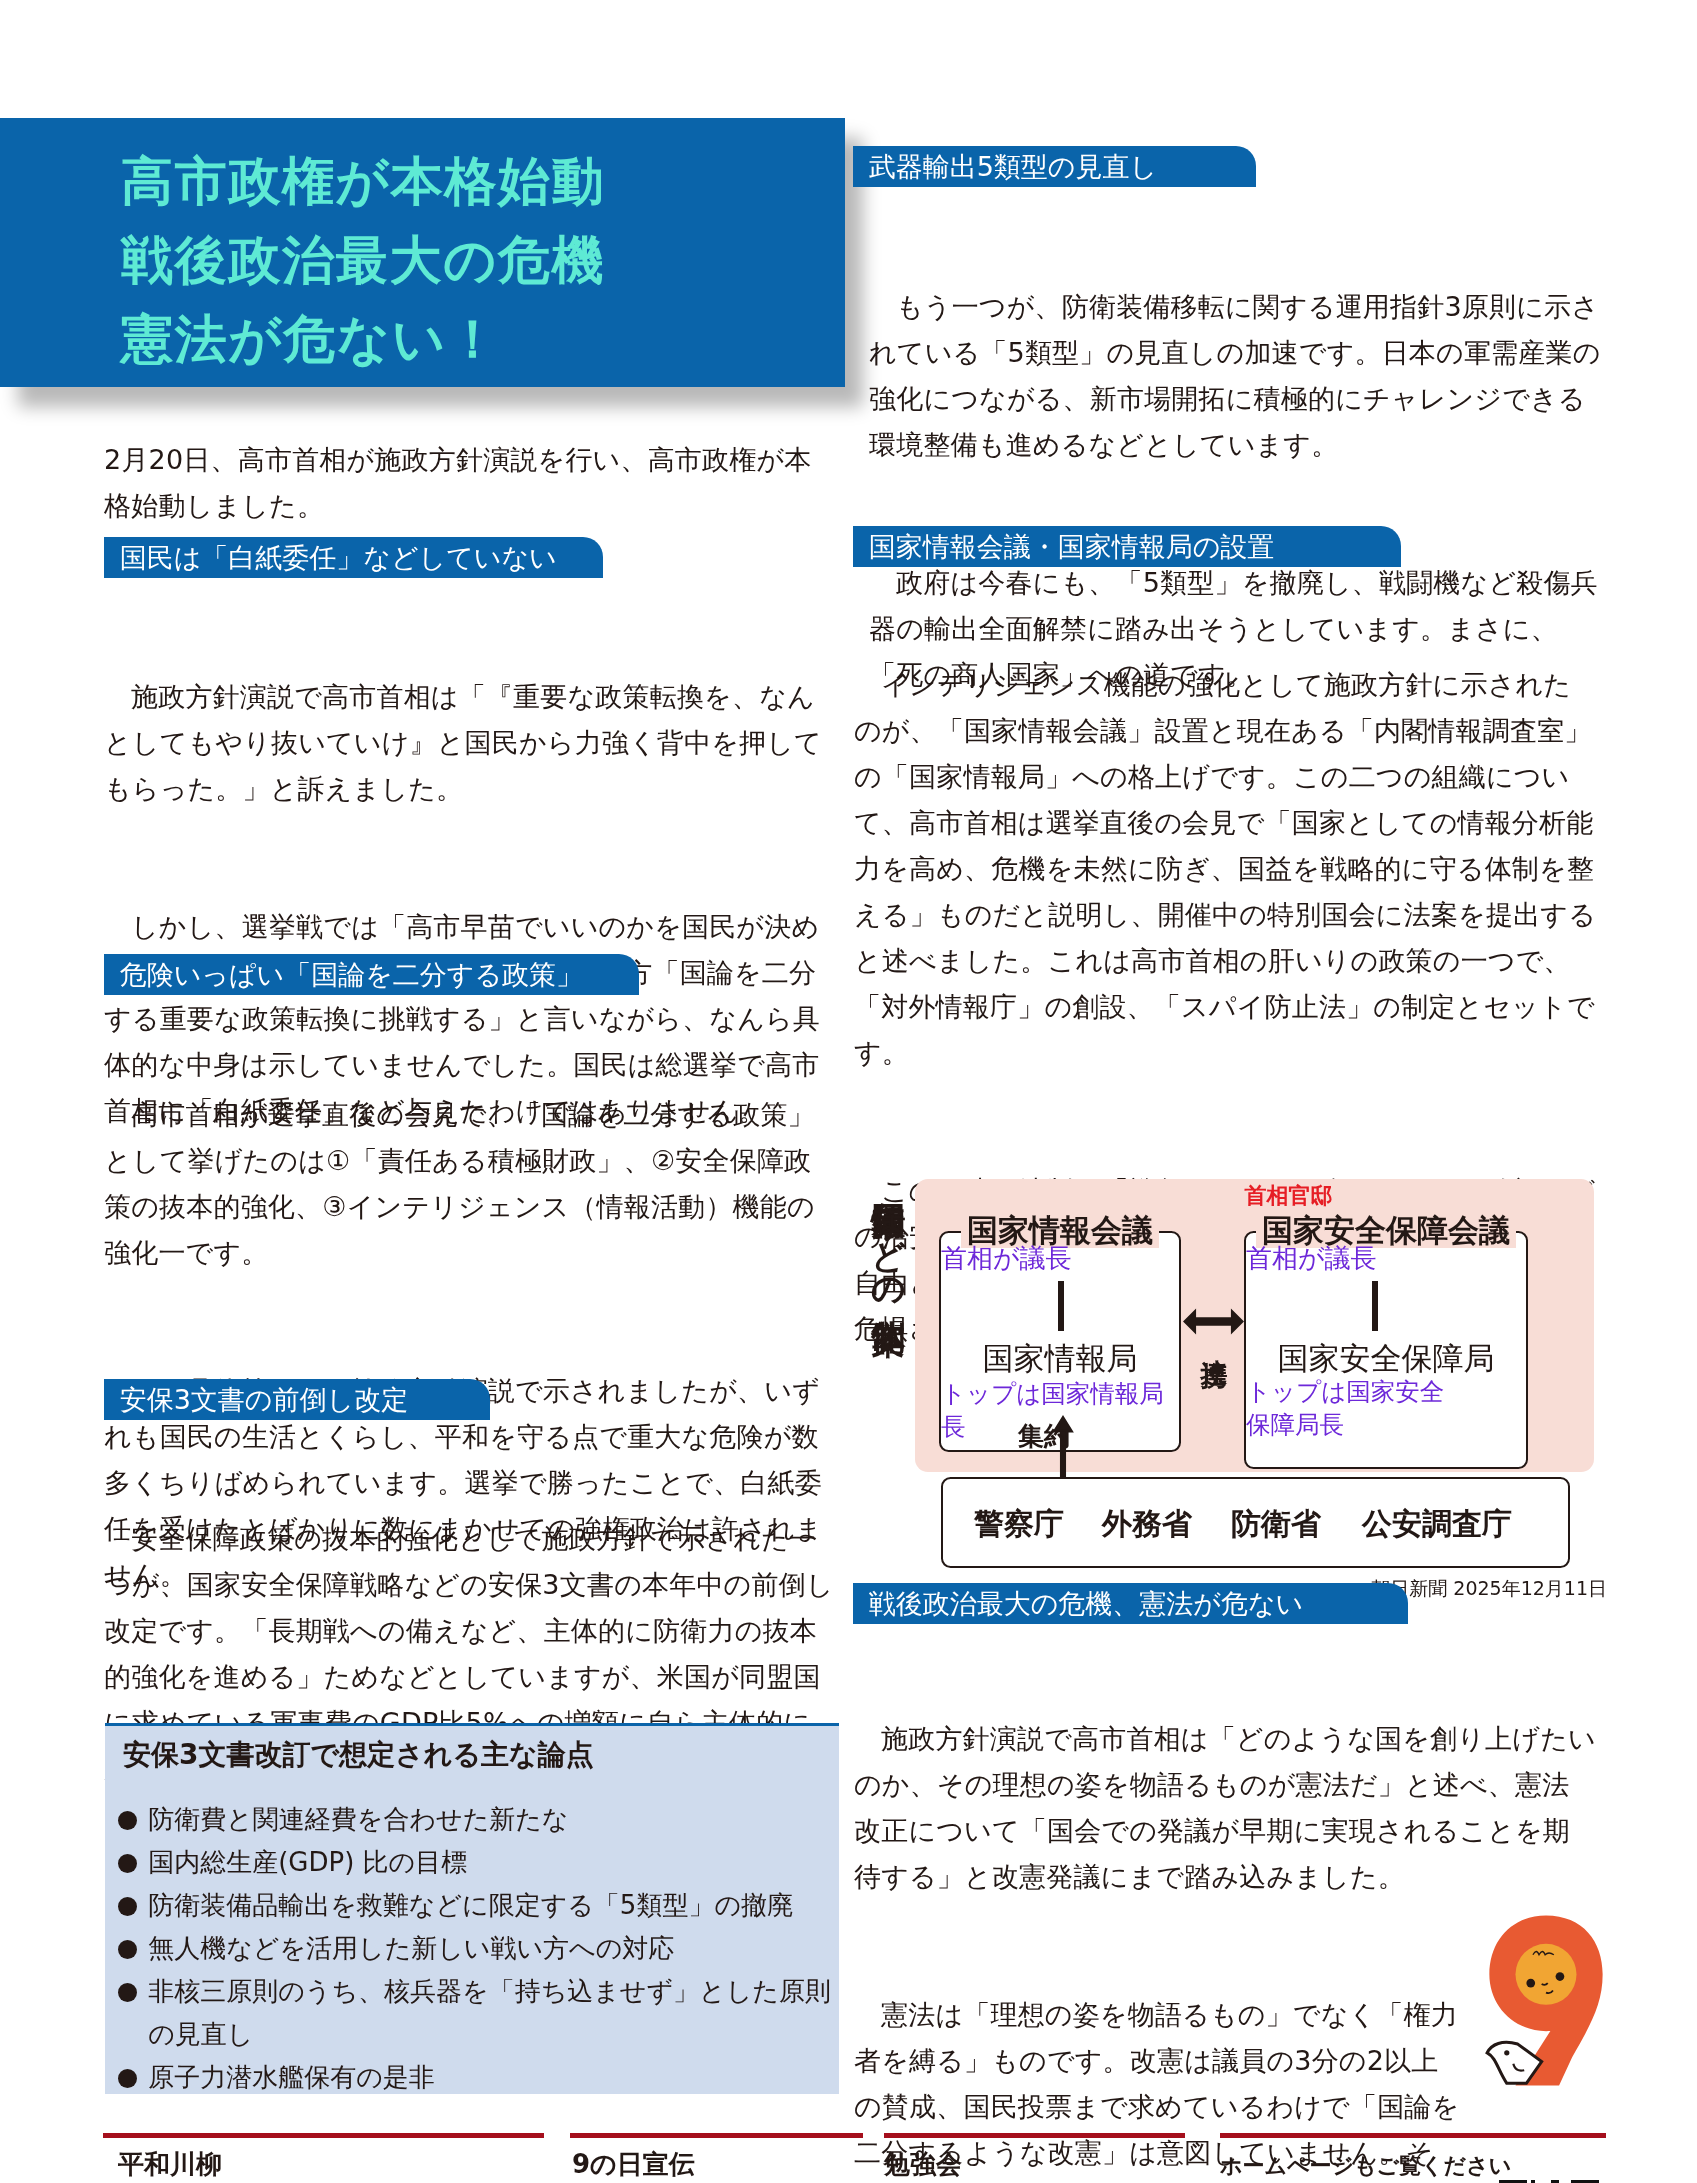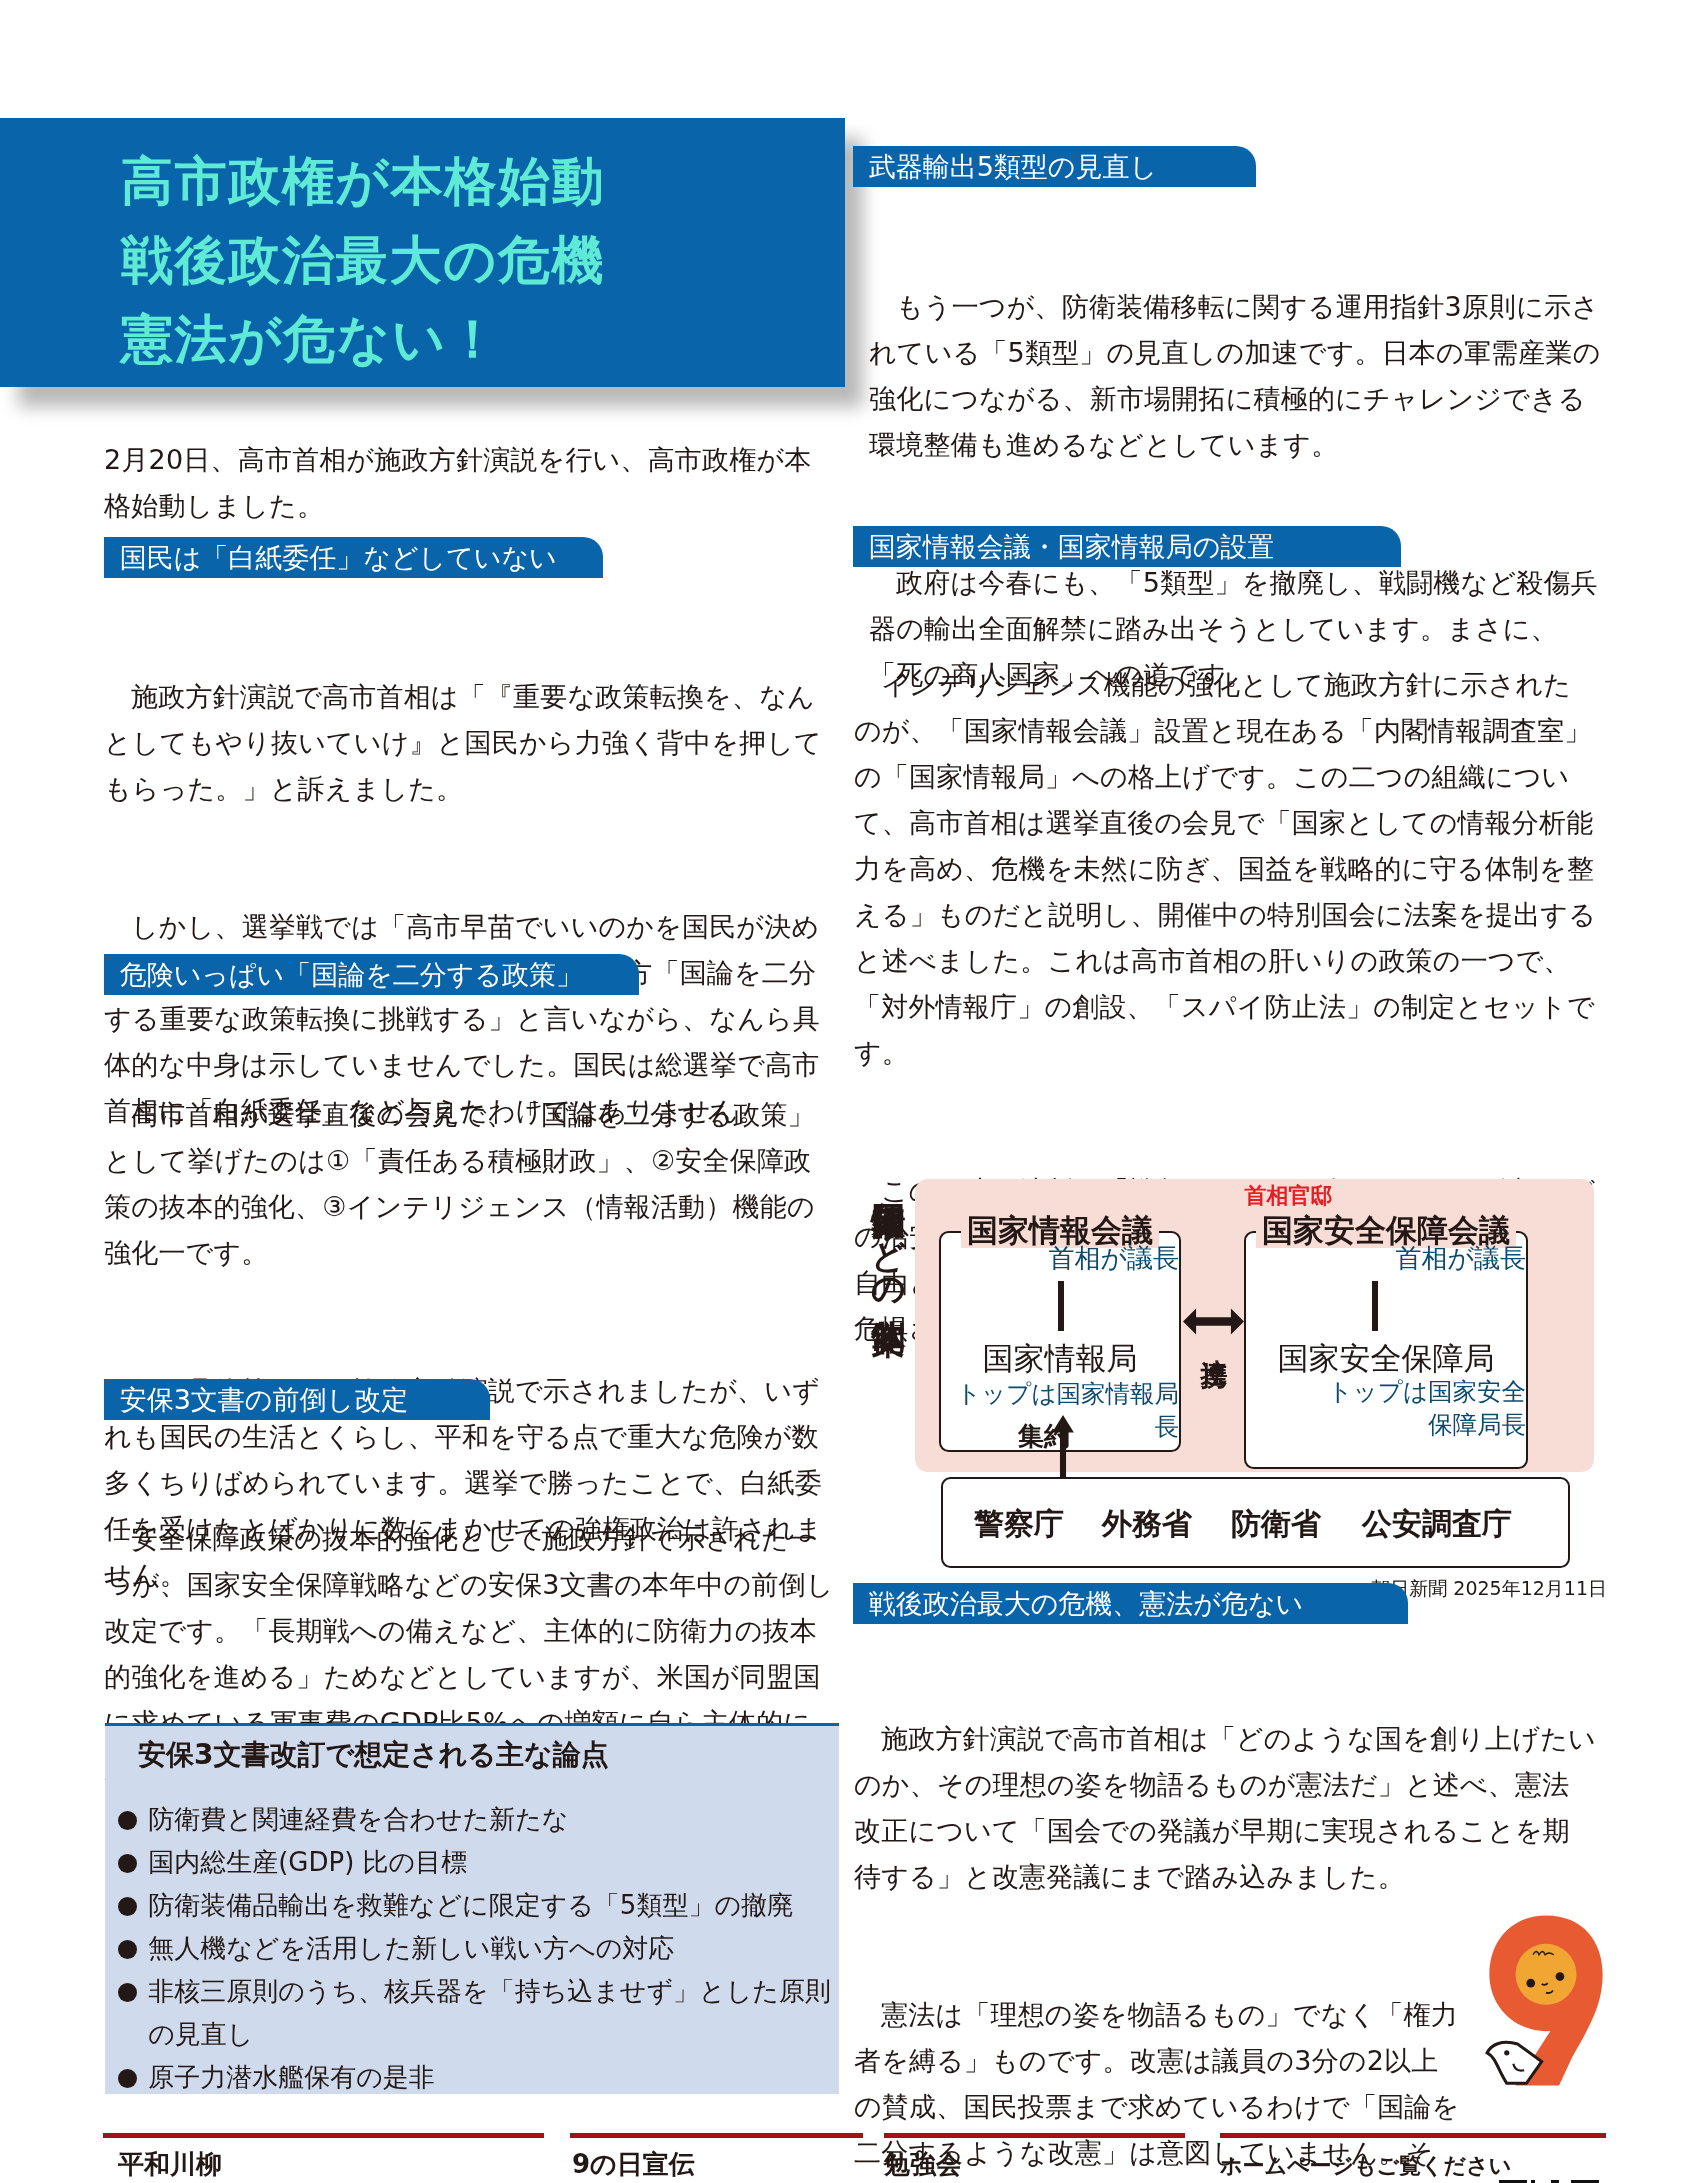--- a/index.html
+++ b/index.html
@@ -17,38 +17,38 @@
               border-top-right-radius:20px; border-bottom-right-radius:0;
               font-size:27px; line-height:41px; padding-left:15.7px; white-space:nowrap;
               box-sizing:border-box; overflow:hidden; }
   .para { position:absolute; font-size:27px; line-height:46px; white-space:pre-wrap;
           letter-spacing:0.2px; }
   .para p { margin:0; }
   .indent { text-indent:1em; }
   
   .issues-box { left:105px; top:1723px; width:734px; height:371px; background:#cfdbed;
                 border-top:3.1px solid #0a64aa; box-sizing:border-box; }
-  .issues-title { position:absolute; left:33px; top:9.6px; font-size:28px; font-weight:bold; }
+  .issues-title { position:absolute; left:18px; top:9.6px; font-size:28px; font-weight:bold; }
   .issues-list { position:absolute; left:12.2px; top:72px; list-style:none; margin:0; padding:0;
                  font-size:26px; line-height:43px; }
   .issues-list li { position:relative; padding-left:31px; }
   .issues-list li .dot { position:absolute; left:0.9px; top:13px; width:19px; height:19px;
                          border-radius:50%; background:#231815; }
   
   .diagram-vtitle { left:869px; top:1177px; width:39px; font-size:34px; font-weight:bold;
                     line-height:38px; writing-mode:vertical-rl; text-orientation:upright; }
   .diagram-bg { left:915px; top:1179px; width:679px; height:293px; background:#f8ddd6;
                 border-radius:13px; }
   .kantei { left:1223px; top:1181px; width:131px; text-align:center; color:#e61e25;
             font-size:22px; font-weight:bold; }
   .org-box { position:absolute; border:2.6px solid #231815; border-radius:9.6px; background:#fff;
              box-sizing:border-box; }
   .org-legend { position:absolute; top:-23px; left:0; right:0; text-align:center; }
   .org-legend span { background:#f8ddd6; padding:0 6.1px; font-weight:bold; font-size:31px; }
-  .org-sub { position:absolute; left:0; right:0; text-align:right; color:#0c4a6e; font-size:26px; }
+  .org-sub { position:absolute; left:0; right:0; text-align:left; color:#6d28d9; font-size:26px; }
   .org-bureau { position:absolute; left:0; right:0; text-align:center; font-weight:normal; font-size:31px; }
   .org-vline { position:absolute; width:6.1px; height:50px; background:#231815; }
   .agencies-box { left:941px; top:1477px; width:629px; height:91px; border:2.6px solid #231815;
                   border-radius:9.6px; box-sizing:border-box; background:#fff;padding-left:20px; }
   .agency { position:absolute; top:25px; font-size:30px; font-weight:bold; white-space:nowrap; }
   .source { left:1310px; top:1576px; width:297px; text-align:right; font-size:19px; color:#231815; }
   
   .foot-rule { position:absolute; top:2133px; height:5.2px; background:#a50f1c; }
   .foot-head { position:absolute; top:2147px; font-size:26px; font-weight:bold; white-space:nowrap; }
   .qr { left:1499px; top:2180px; width:100px; height:100px; }

